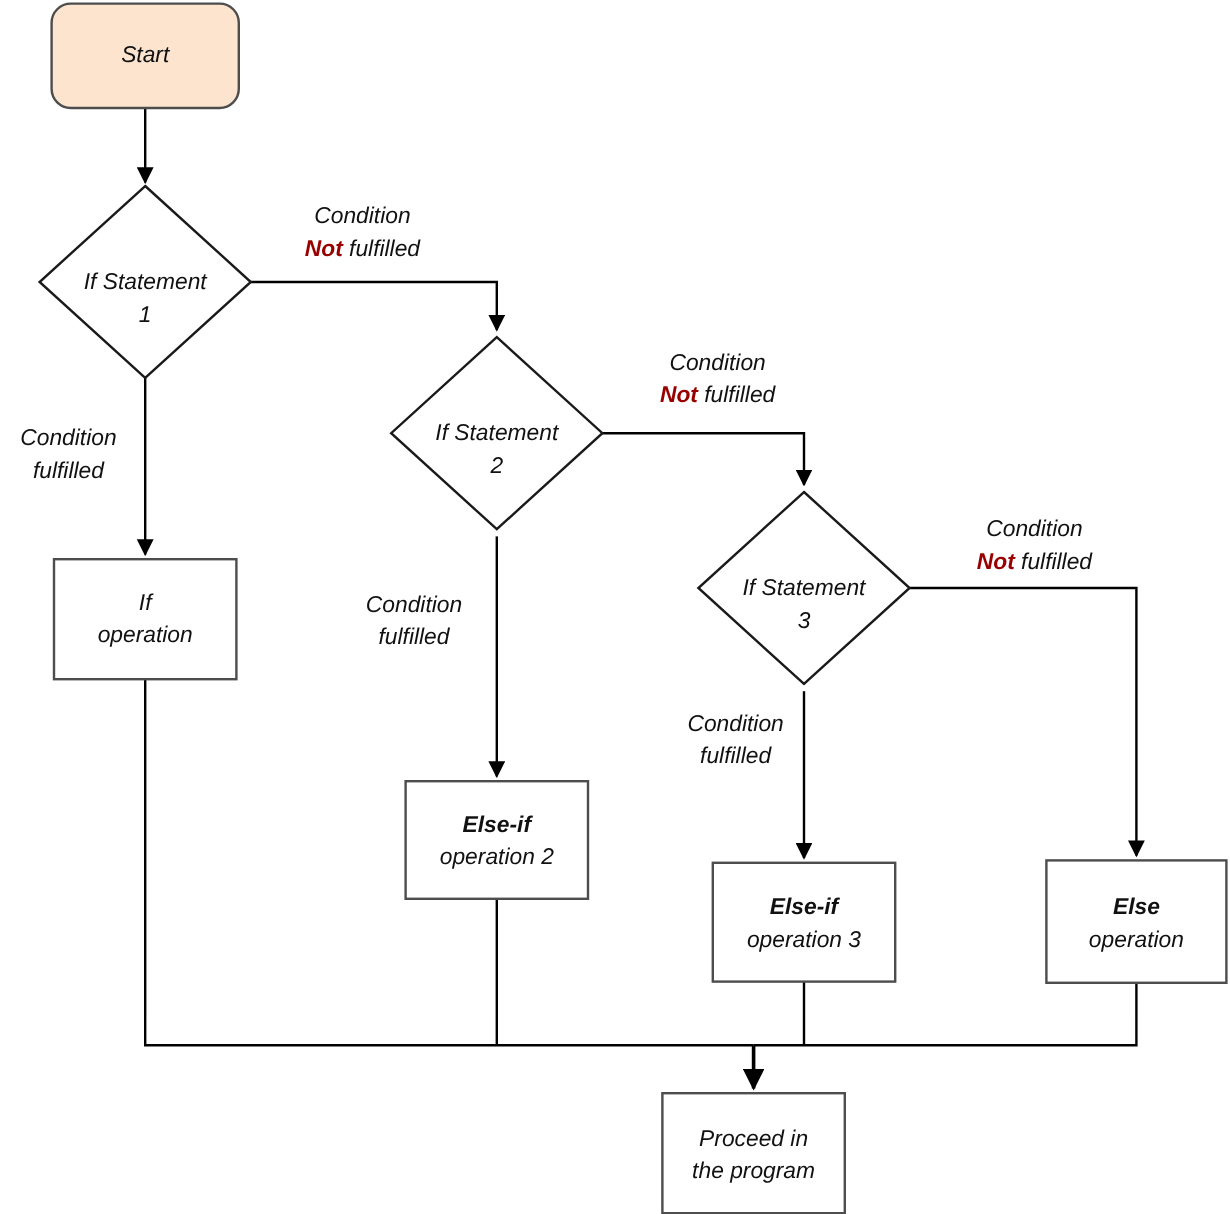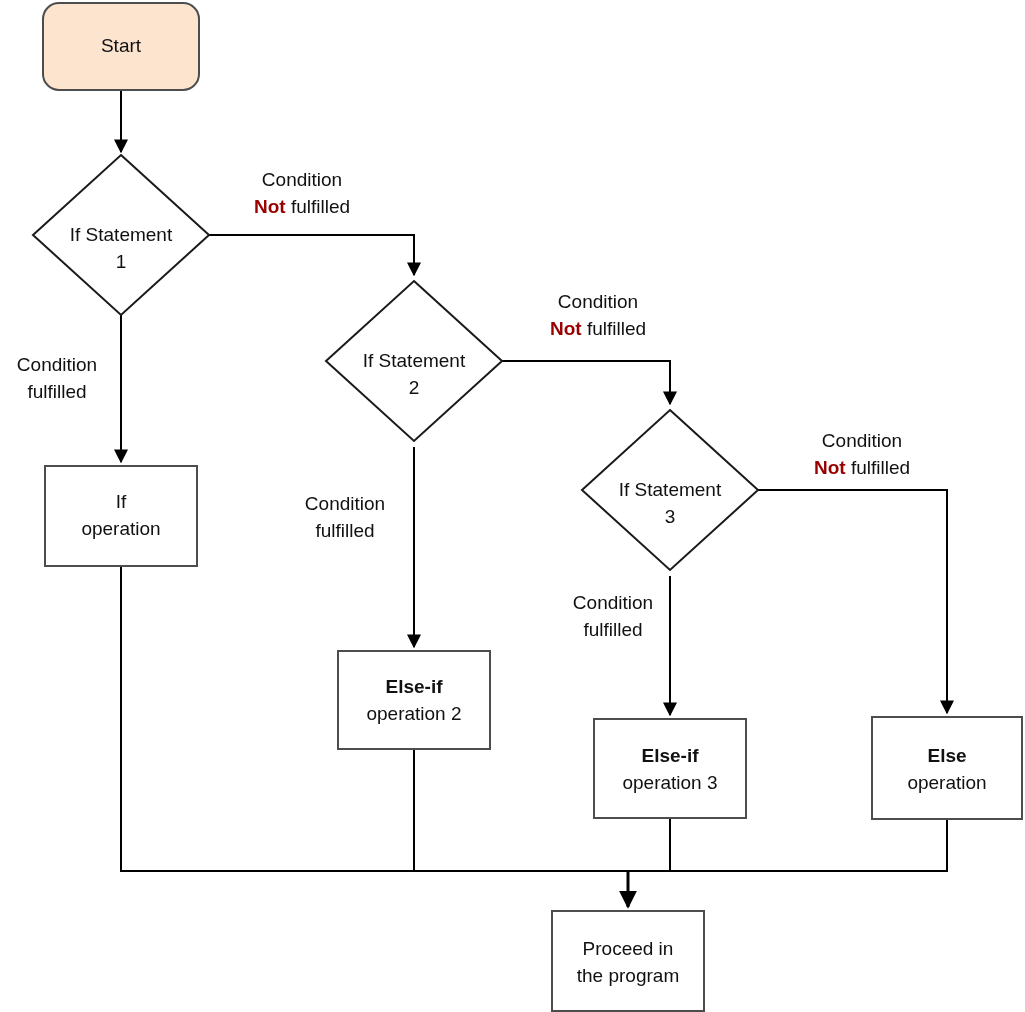--- a/index.html
+++ b/index.html
@@ -10,20 +10,21 @@
   body {
     width: 1025px;
     height: 1012px;
     font-family: "Liberation Sans", sans-serif;
     overflow: hidden;
   }
   #flowchart-root {
     position: relative;
     width: 1025px;
     height: 888px;
+    font-style: italic;
   }
   svg.flow-canvas {
     display: block;
     width: 1025px;
     height: 1012px;
   }
   .node-shape {
     fill: #ffffff;
     stroke: #4d4d4d;
     stroke-width: 2;

